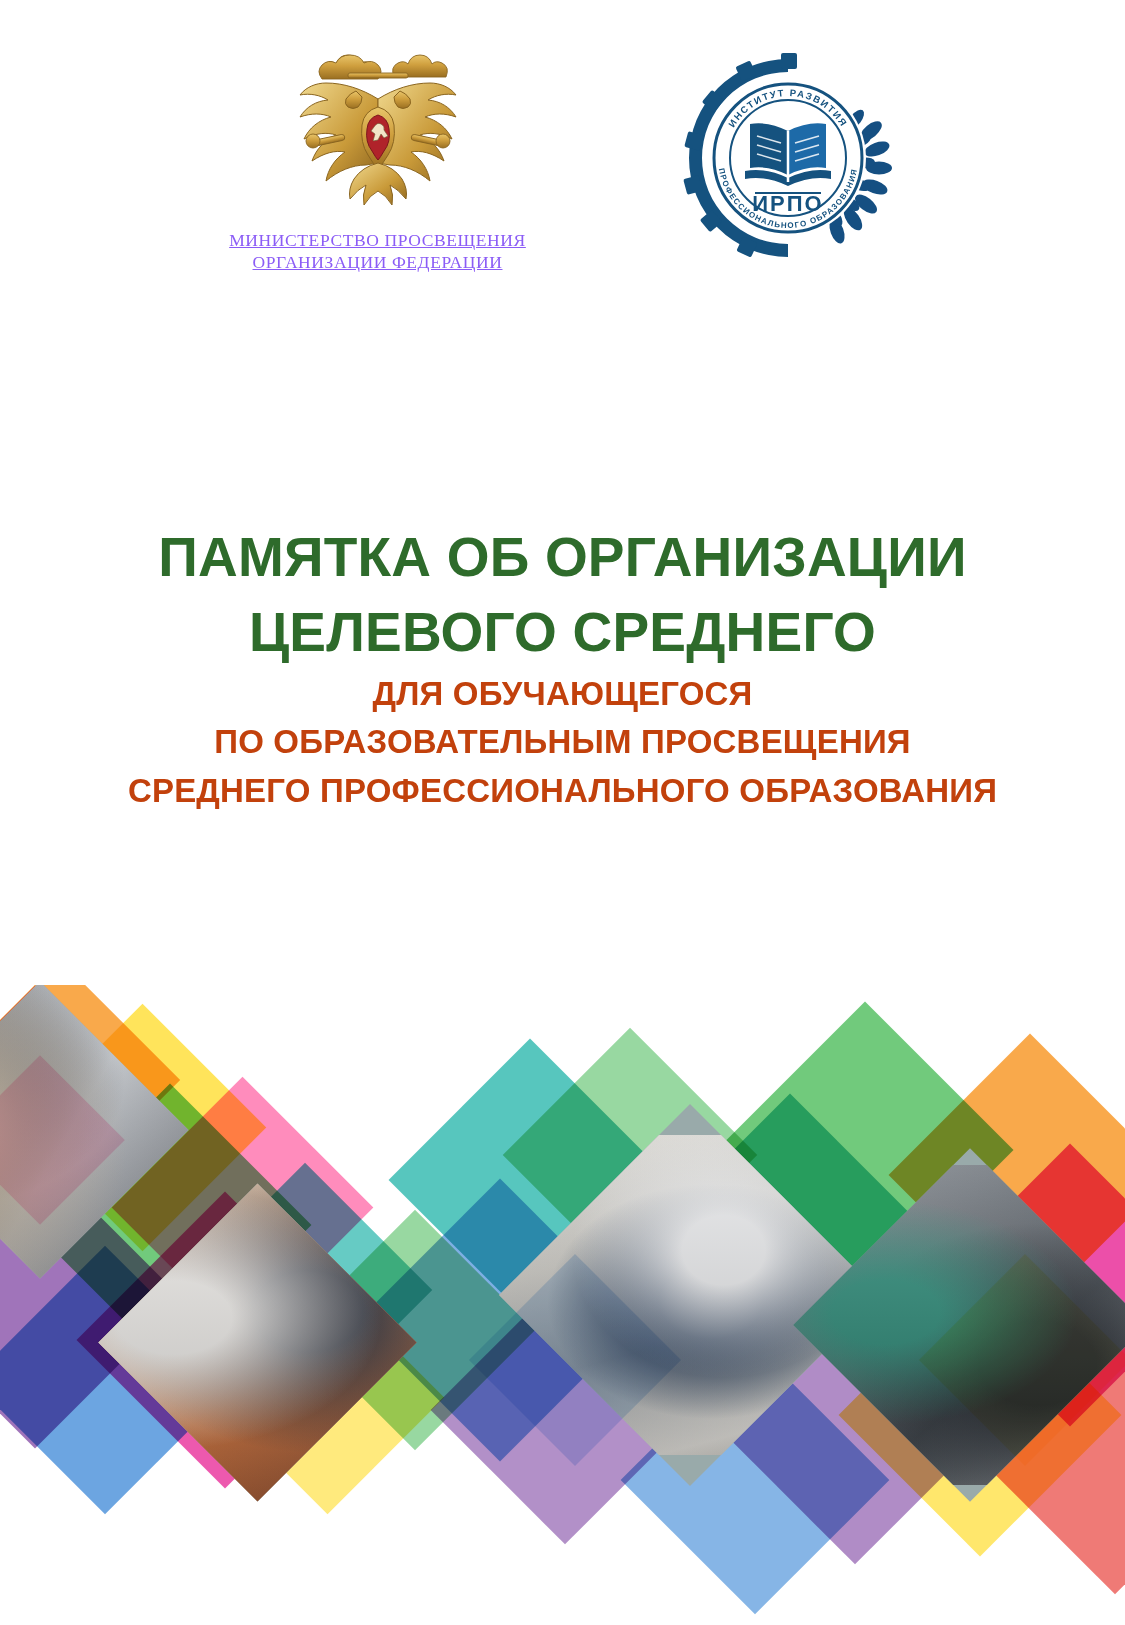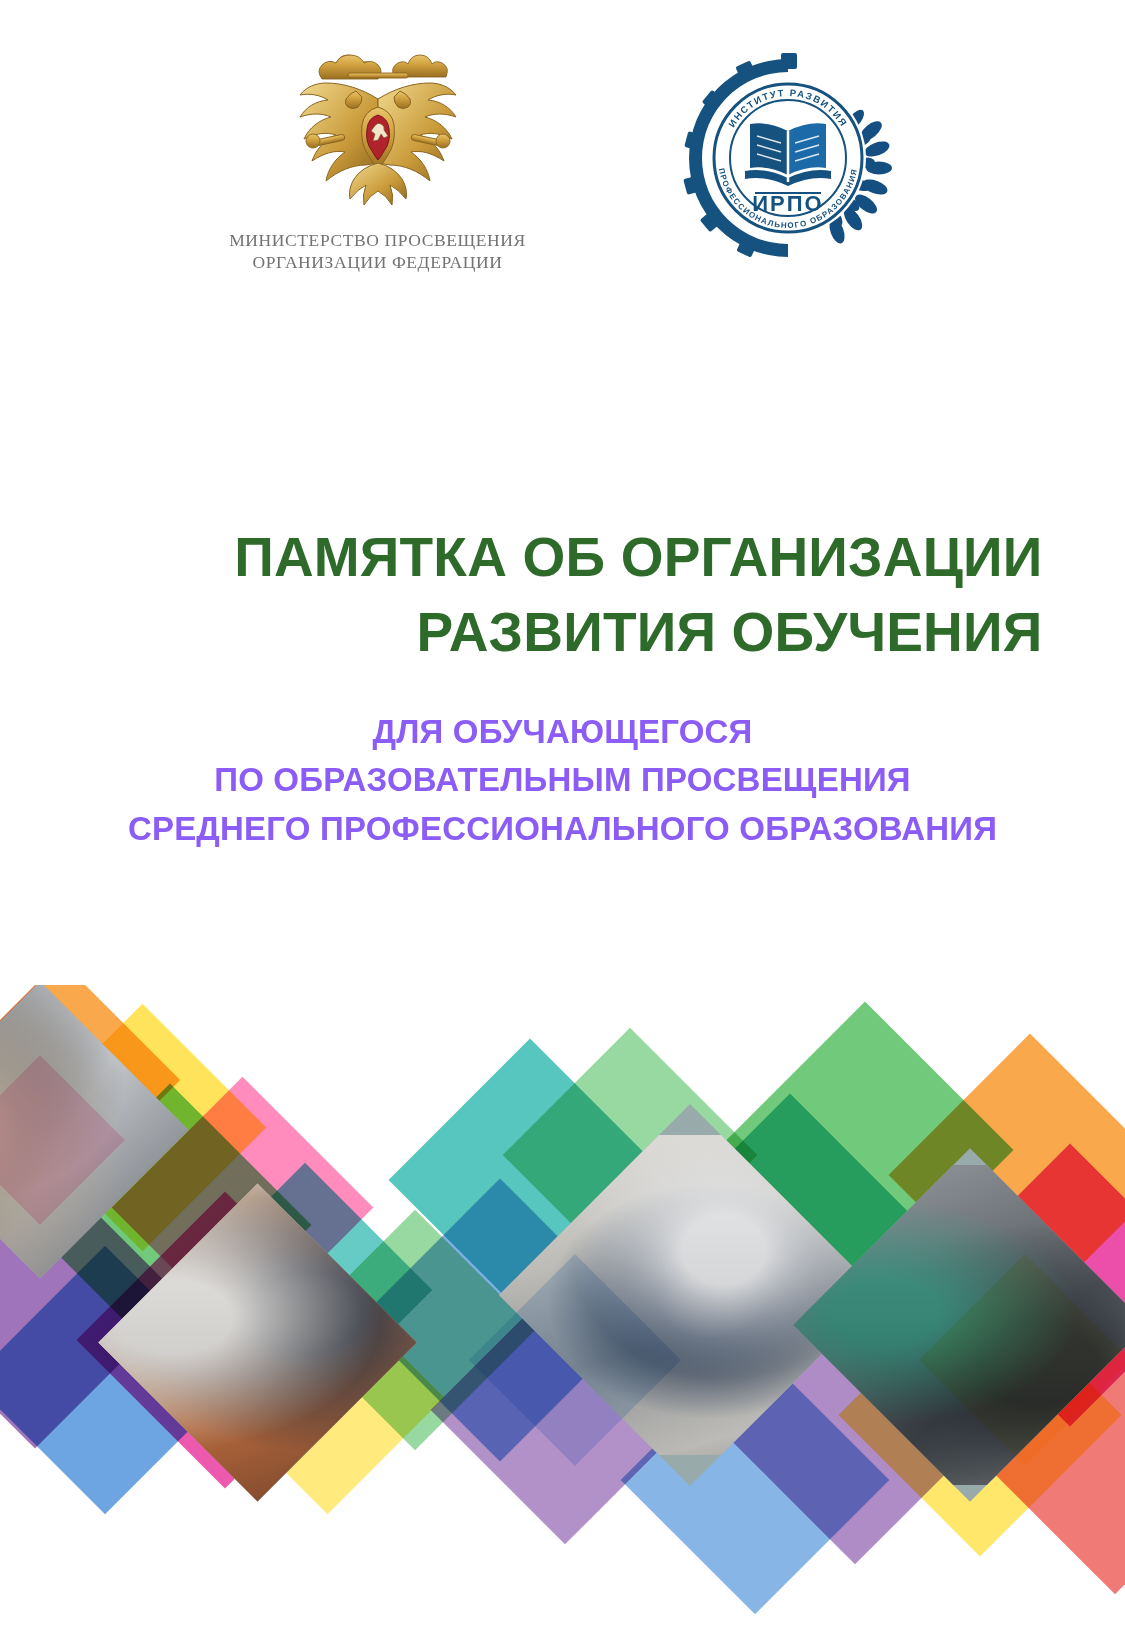--- a/index.html
+++ b/index.html
@@ -47,22 +47,23 @@
     height: 170px;
     position: relative;
   }
   .ministry-caption {
     margin-top: 14px;
     text-align: center;
     font-family: "Liberation Serif", serif;
     font-size: 17.5px;
     letter-spacing: 0.6px;
     line-height: 1.28;
-    color: #737373;
+    color: #8b5cf6;
     font-weight: 400;
+    text-decoration: underline;
   }
 
   .irpo-block {
     width: 250px;
     display: flex;
     justify-content: center;
     align-items: flex-start;
     padding-top: 8px;
   }
   .irpo-emblem {
@@ -80,25 +81,23 @@
     text-align: center;
   }
   .main-title {
     color: #2e6b2b;
     font-size: 55px;
     font-weight: bold;
     line-height: 1.36;
     letter-spacing: 0.2px;
     margin: 0 auto;
     width: 960px;
-    text-align: right;
   }
   .sub-title {
-    margin-top: 38px;
-    color: #8b5cf6;
+    color: #c2410c;
     font-size: 33px;
     font-weight: bold;
     line-height: 1.48;
     letter-spacing: 0.2px;
     width: 1060px;
     margin-left: auto;
     margin-right: auto;
   }
 
   
@@ -318,21 +317,21 @@
           <text x="105" y="158" text-anchor="middle" font-family="Liberation Sans, sans-serif" font-size="22" font-weight="bold" letter-spacing="2" fill="#15527f">ИРПО</text>
           <line x1="72" y1="140" x2="138" y2="140" stroke="#15527f" stroke-width="2"></line>
         </svg>
       </div>
     </div>
   </div>
 
   <div class="title-wrap">
     <div class="main-title">
       <div>ПАМЯТКА ОБ ОРГАНИЗАЦИИ</div>
-      <div>РАЗВИТИЯ ОБУЧЕНИЯ</div>
+      <div>ЦЕЛЕВОГО СРЕДНЕГО</div>
     </div>
     <div class="sub-title">
       <div>ДЛЯ ОБУЧАЮЩЕГОСЯ</div>
       <div>ПО ОБРАЗОВАТЕЛЬНЫМ ПРОСВЕЩЕНИЯ</div>
       <div>СРЕДНЕГО ПРОФЕССИОНАЛЬНОГО ОБРАЗОВАНИЯ</div>
     </div>
   </div>
 
   <div class="collage">
 

